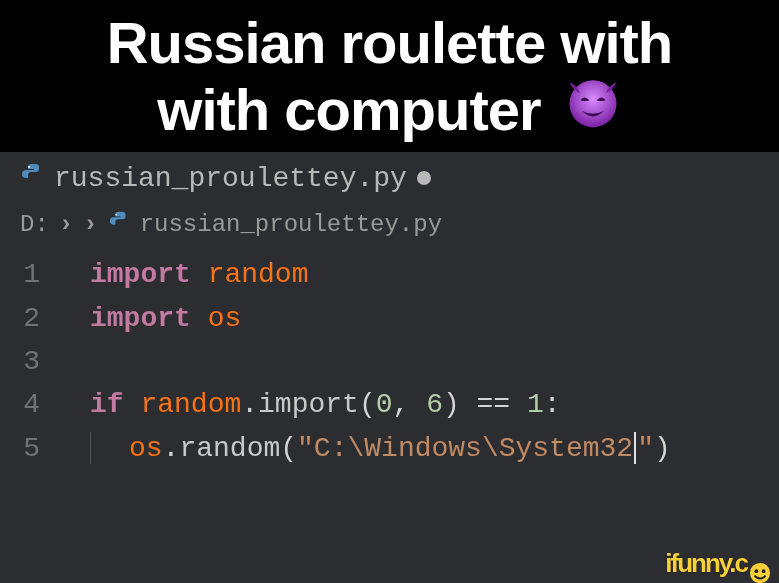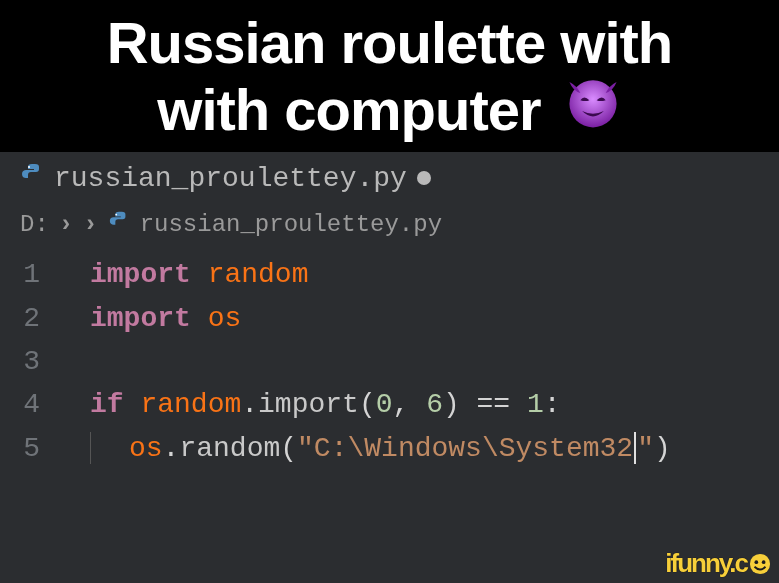--- a/index.html
+++ b/index.html
@@ -114,21 +114,21 @@
   .watermark {
     position: absolute;
     right: 8px;
     bottom: 4px;
     font-family: Arial, sans-serif;
     font-weight: 900;
     font-size: 26px;
     color: #1c1c1c;
     letter-spacing: -1px;
     display: flex;
-    align-items: flex-start;
+    align-items: flex-end;
   }
   .watermark .smile {
     width: 22px; height: 22px; display: inline-block;
     margin-left: 2px; transform: translateY(3px);
   }
   .watermark .kern { letter-spacing: -2px; }
   .watermark svg { fill: #f7cf3a; }
   .watermark span { color: #f7cf3a; text-shadow: 0 0 1px #000; }
 </style>
 </head>

